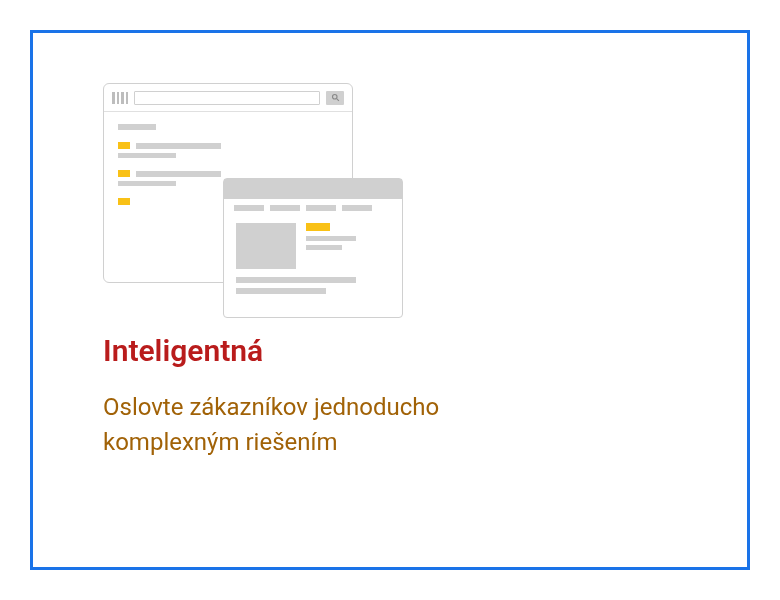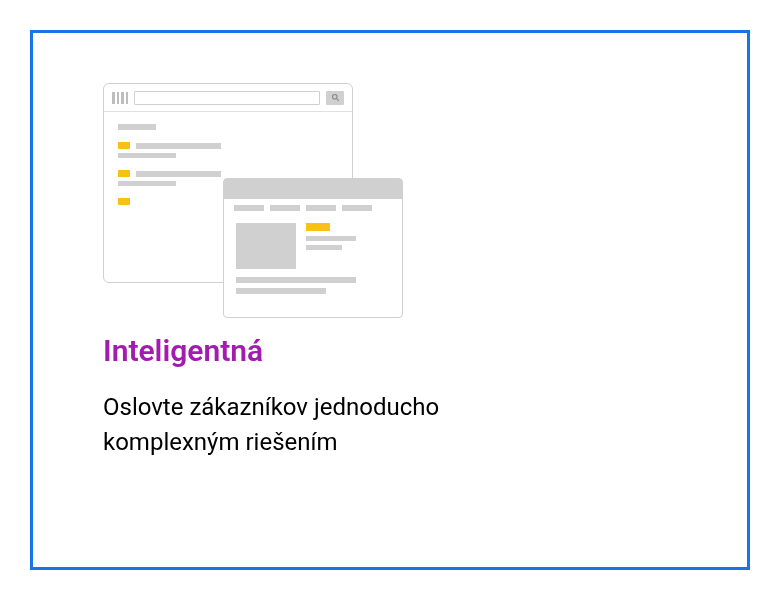--- a/index.html
+++ b/index.html
@@ -158,26 +158,26 @@
     .browser-front .bottom-lines div {
       height: 6px;
       background: #d0d0d0;
       margin-bottom: 5px;
     }
     .browser-front .bottom-lines div:nth-child(1) { width: 120px; }
     .browser-front .bottom-lines div:nth-child(2) { width: 90px; }
     .title {
       font-size: 30px;
       font-weight: 600;
-      color: #a21caf;
+      color: #b91c1c;
       margin-bottom: 22px;
     }
     .description {
       font-size: 24px;
-      color: #000000;
+      color: #a16207;
       line-height: 1.45;
       max-width: 460px;
     }
   </style>
 </head>
 <body>
 
 <div class="card">
   <div class="illustration">
     <div class="browser-back">

